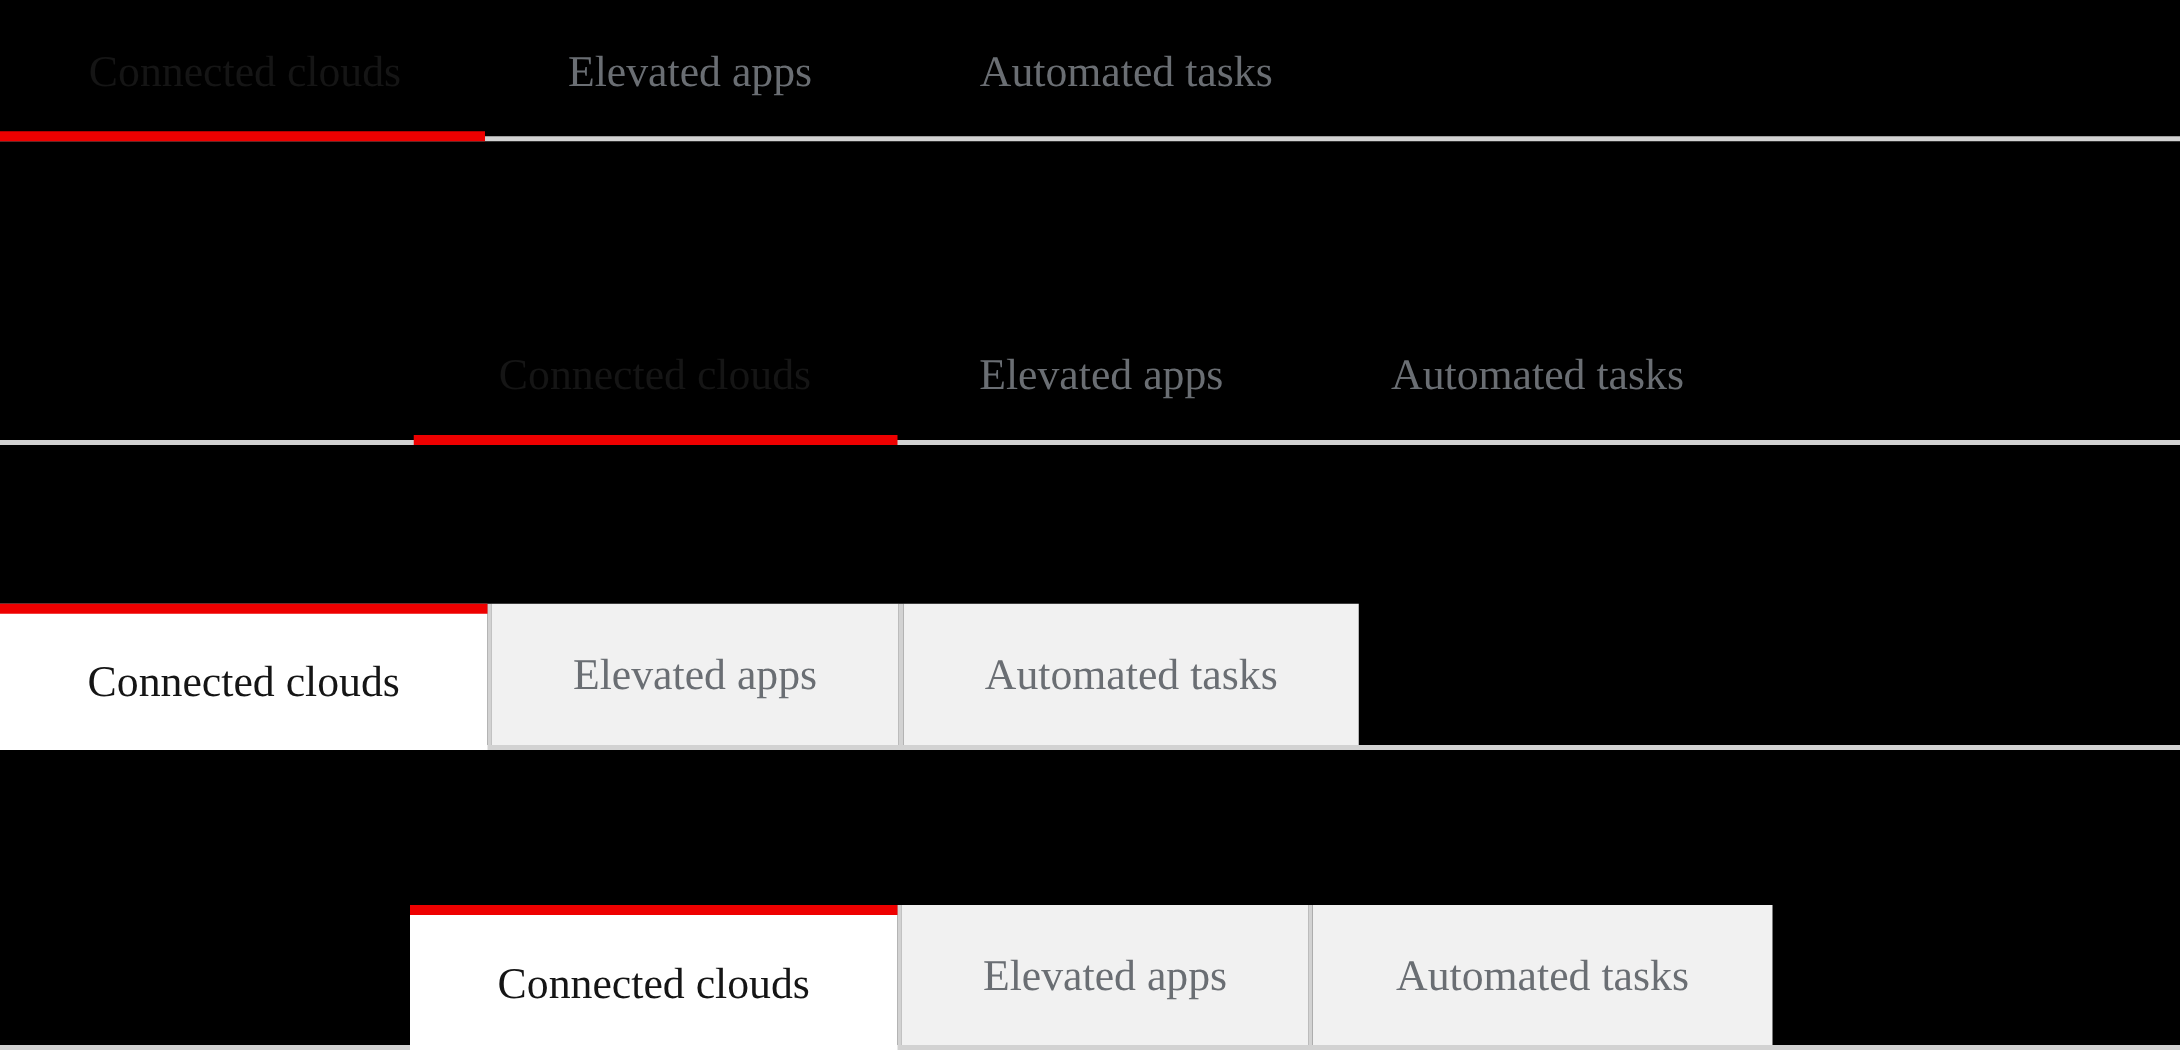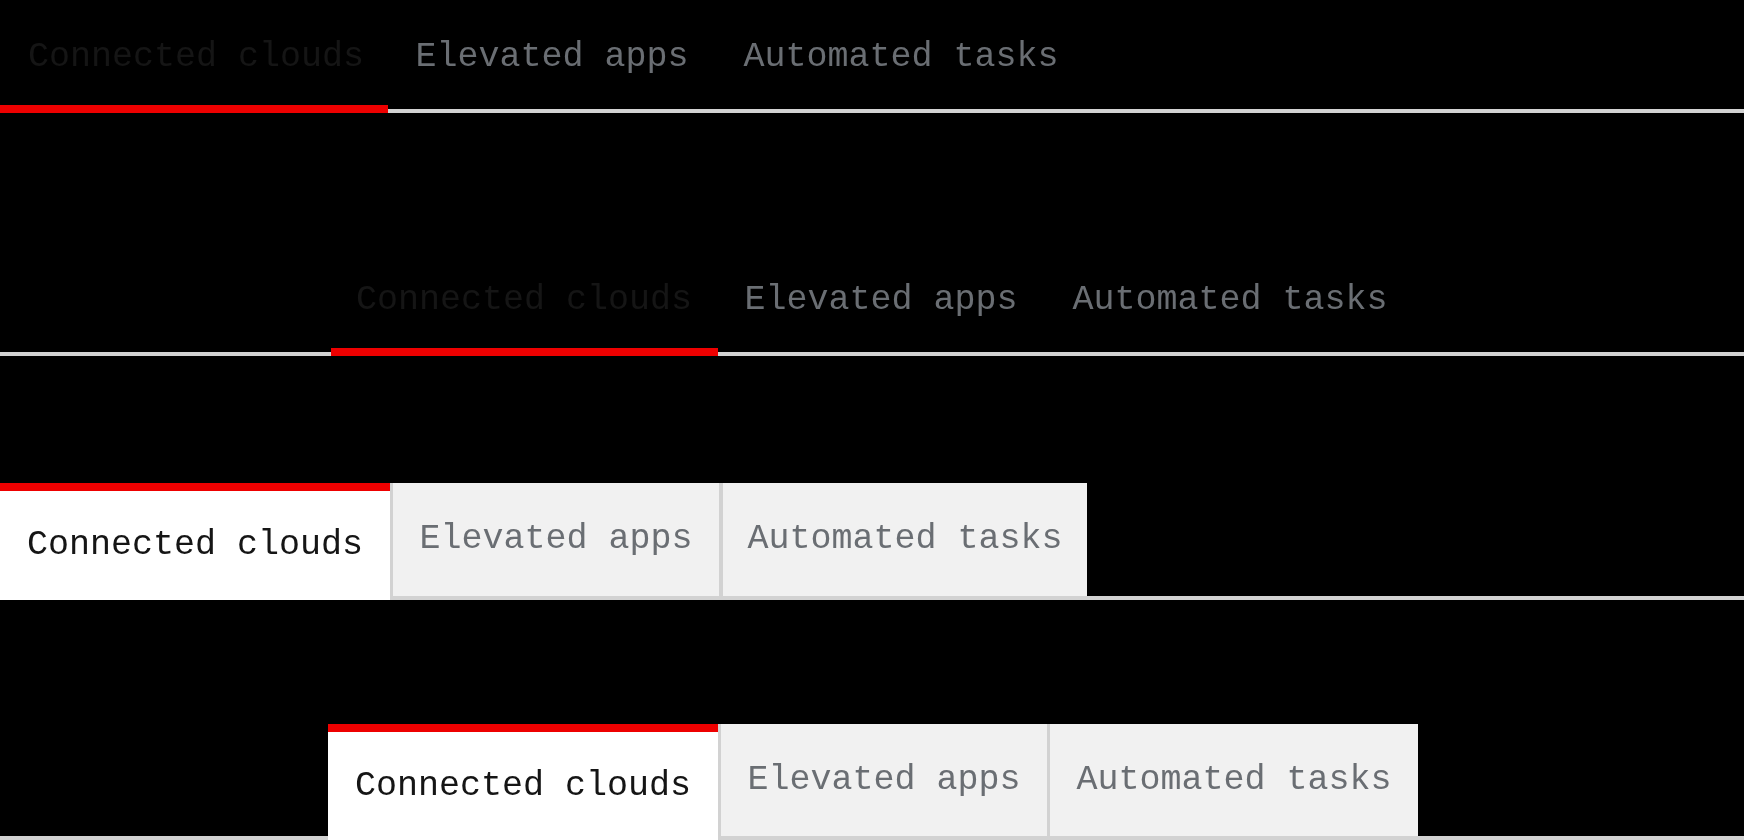--- a/index.html
+++ b/index.html
@@ -2,21 +2,21 @@
 <html><head>
 <meta charset="utf-8">
 <style>
   html, body { margin: 0; padding: 0; background: #000000; }
   .canvas {
     position: relative;
     width: 1744px;
     height: 840px;
     overflow: hidden;
     background: #000000;
-    font-family: Liberation Mono, monospace;
+    font-family: Liberation Serif, serif;
   }
   .abs { position: absolute; }
 
   
   .divider { background: #d2d2d2; height: 4px; left: 0; width: 1744px; }
   .redbar  { background: #ee0000; height: 8px; z-index: 2; }
   .inline-label {
     position: absolute;
     transform: translate(-50%, -50%);
     font-size: 35px;

